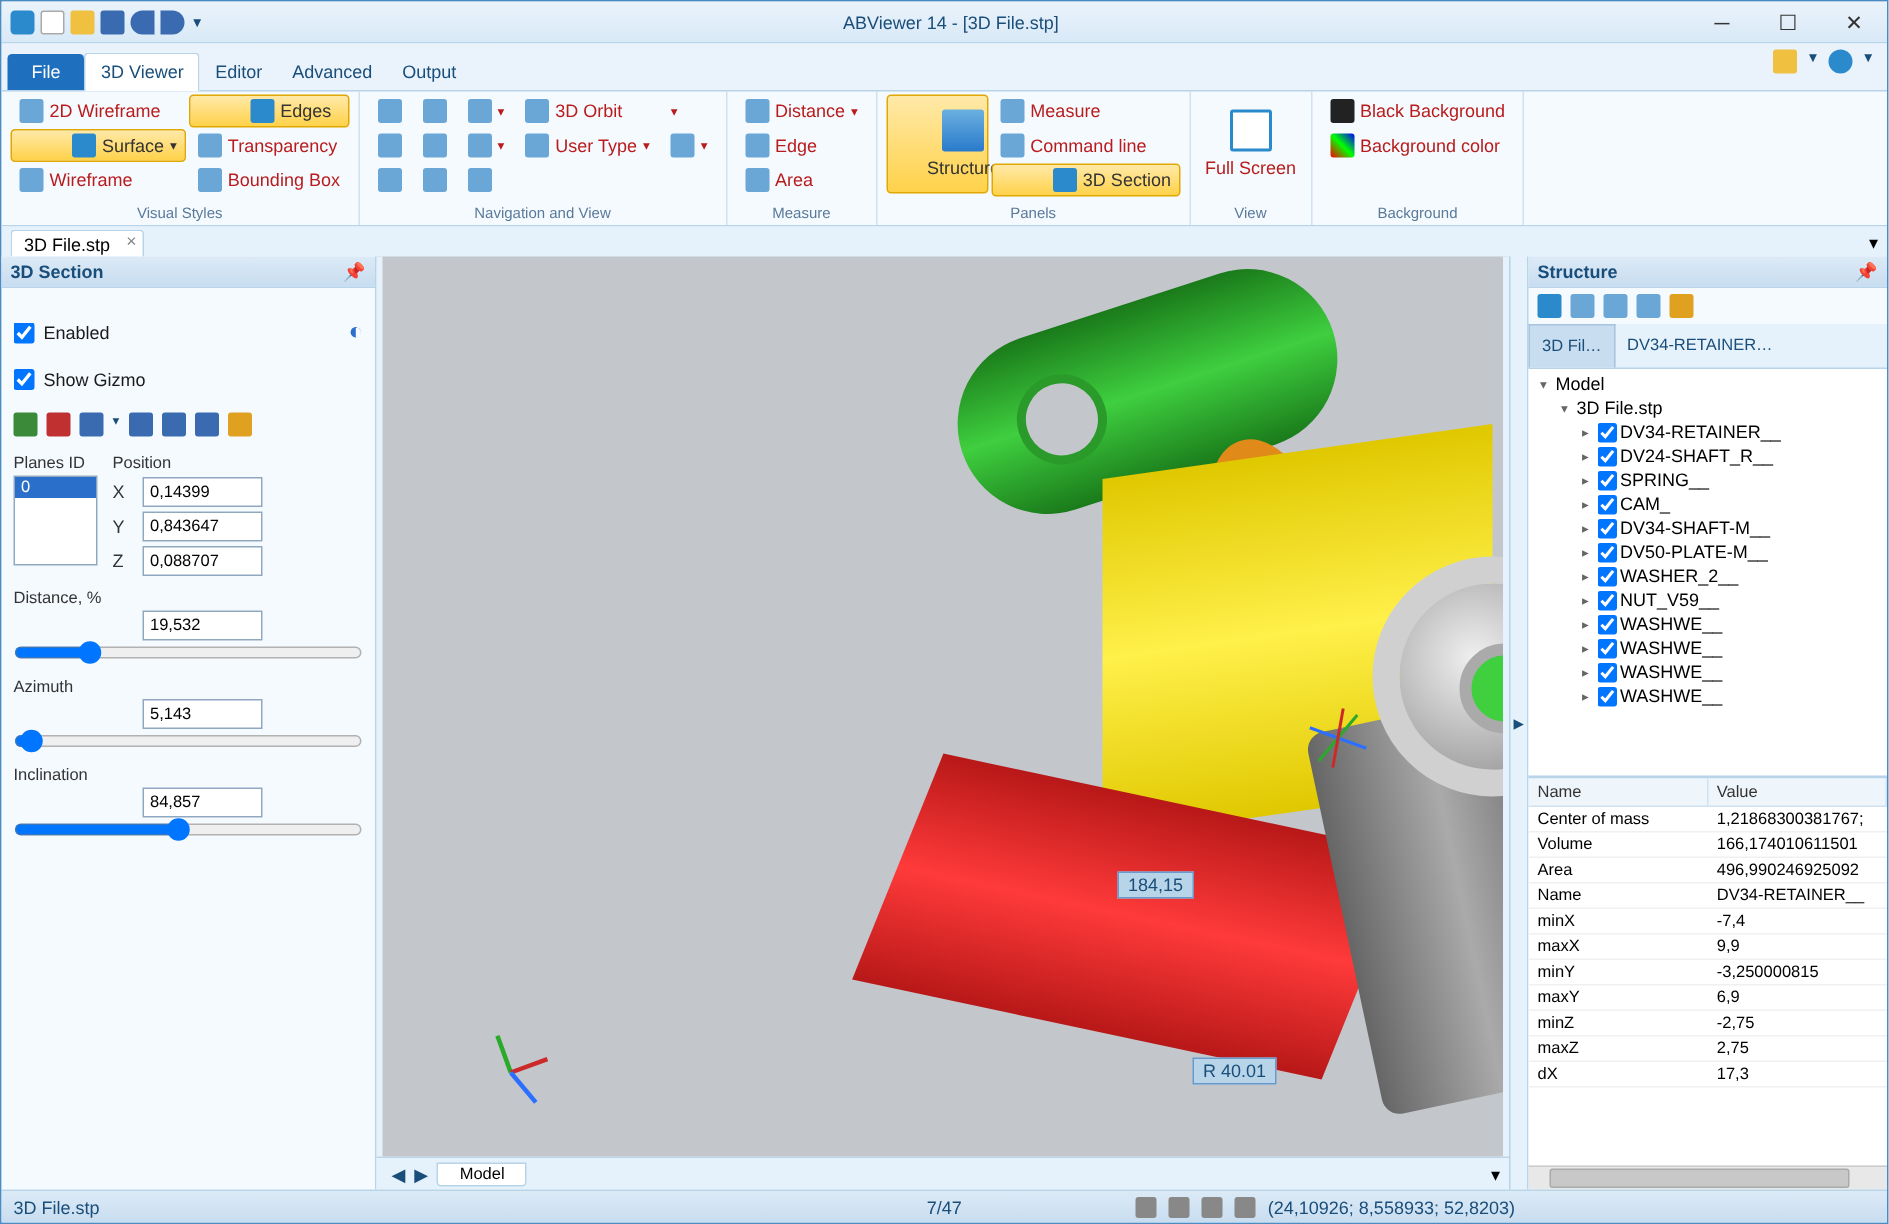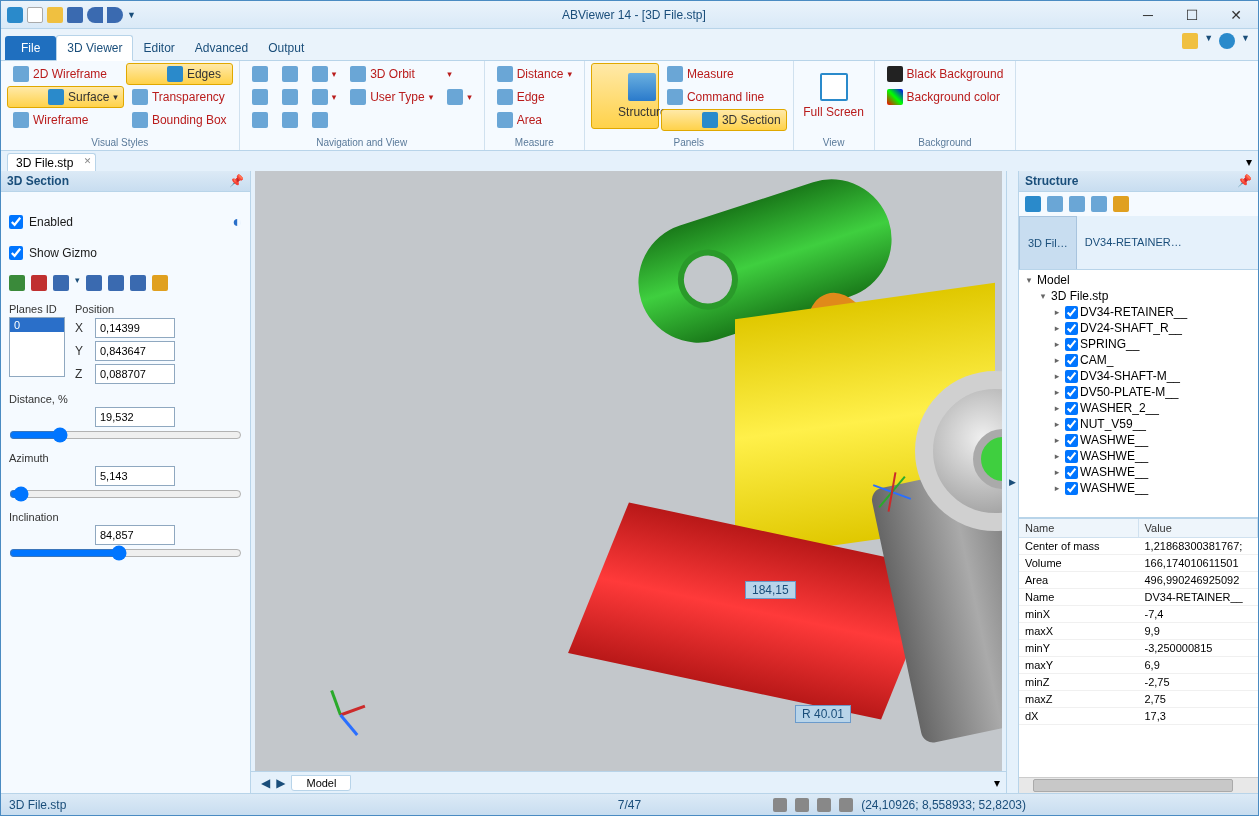--- a/index.html
+++ b/index.html
@@ -44,38 +44,38 @@
 .planes-list { width: 56px; height: 60px; border: 1px solid #8fa8c0; background: #fff; }
 .planes-list .sel { background: #2a6fc9; color: #fff; padding: 1px 4px; font-size: 11px; }
 .viewport { flex: 1; display: flex; flex-direction: column; position: relative; }
 .canvas { flex: 1; background: #c3c7cb; position: relative; overflow: hidden; border-left: 4px solid #e5f1fb; border-right: 4px solid #e5f1fb; }
 .vp-collapse { width: 12px; background: #e5f1fb; border-left: 1px solid #b8d4e9; display: flex; align-items: center; justify-content: center; color: #1a4e7a; font-size: 9px; }
 .bottom-tabs { height: 22px; background: #e5f1fb; border-top: 1px solid #b8d4e9; display: flex; align-items: center; padding-left: 10px; gap: 6px; }
 .bottom-tab { background: #fff; border: 1px solid #b8d4e9; padding: 1px 14px; border-radius: 0 0 3px 3px; font-size: 11px; }
 .right-panel { width: 240px; background: #f5faff; border-left: 1px solid #b8d4e9; display: flex; flex-direction: column; }
 .rp-toolbar { padding: 4px 6px; display: flex; gap: 6px; }
 .rp-tabs { display: flex; background: #e5f1fb; border-bottom: 1px solid #b8d4e9; }
-.rp-tab { padding: 20px 8px; font-size: 11px; color: #1a4e7a; }
+.rp-tab { padding: 8px 8px; font-size: 11px; color: #1a4e7a; }
 .rp-tab.active { background: #c8ddf0; border: 1px solid #a8c4de; border-bottom: none; }
 .tree { flex: 1; overflow: auto; background: #fff; font-size: 12px; padding: 2px 0; }
 .tree-row { display: flex; align-items: center; gap: 2px; padding: 1px 4px; white-space: nowrap; }
 .tree-row .exp { width: 12px; color: #666; font-size: 9px; text-align: center; }
 .tree-row input { width: 13px; height: 13px; }
 .props { height: 260px; border-top: 2px solid #b8d4e9; display: flex; flex-direction: column; }
 .props-head { display: flex; background: #eef5fb; border-bottom: 1px solid #d0e1ef; }
 .props-head div { flex: 1; padding: 3px 6px; font-size: 11px; color: #333; border-right: 1px solid #d0e1ef; }
 .props-body { flex: 1; overflow: auto; background: #fff; }
 .prop-row { display: flex; border-bottom: 1px solid #f0f0f0; }
 .prop-row div { flex: 1; padding: 2px 6px; font-size: 11px; overflow: hidden; text-overflow: ellipsis; white-space: nowrap; }
 .filter { border-top: 1px solid #d0e1ef; }
 .filter input { width: 100%; border: none; padding: 3px 6px; font-size: 11px; color: #888; background: #fafafa; }
 .statusbar { position: absolute; bottom: 0; left: 0; right: 0; height: 22px; background: linear-gradient(#dceaf6,#c8ddf0); display: flex; align-items: center; padding: 0 8px; color: #1a4e7a; font-size: 11px; border-top: 1px solid #b8d4e9; }
 .statusbar .seg { margin-right: 20px; }
 .statusbar .center { position: absolute; left: 50%; transform: translateX(-50%); }
-.statusbar .right { position: absolute; right: 232px; display: flex; gap: 8px; align-items: flex-end; }
+.statusbar .right { position: absolute; right: 248px; display: flex; gap: 8px; align-items: flex-end; }
 .hscroll { height: 16px; background: #e8e8e8; border-top: 1px solid #ccc; position: relative; }
 .hscroll .thumb { position: absolute; left: 14px; width: 200px; top: 1px; bottom: 1px; background: #c8c8c8; border: 1px solid #aaa; border-radius: 2px; }
 
 .shape { position: absolute; }
 .cyl-green { left: 380px; top: 30px; width: 260px; height: 120px; background: linear-gradient(#1a7a1a,#3fcf3f,#1a7a1a); border-radius: 60px; transform: rotate(-18deg); }
 .hole { position: absolute; left: 40px; top: 30px; width: 60px; height: 60px; background: #c3c7cb; border-radius: 50%; border: 6px solid #2a9a2a; }
 .block-yellow { left: 480px; top: 130px; width: 260px; height: 240px; background: linear-gradient(#e0c800,#fff04a,#e0c800); transform: skewY(-8deg); }
 .nut { left: 660px; top: 200px; width: 160px; height: 160px; background: radial-gradient(circle at 40% 40%, #f0f0f0, #888); border-radius: 50%; border: 18px solid #d0d0d0; }
 .nut-inner { position: absolute; left: 40px; top: 40px; width: 60px; height: 60px; background: #3fcf3f; border-radius: 50%; border: 8px solid #aaa; }
 .bracket-red { left: 340px; top: 360px; width: 320px; height: 160px; background: linear-gradient(#b81818,#ff3a3a,#b81818); transform: rotate(12deg) skewX(-10deg); }

